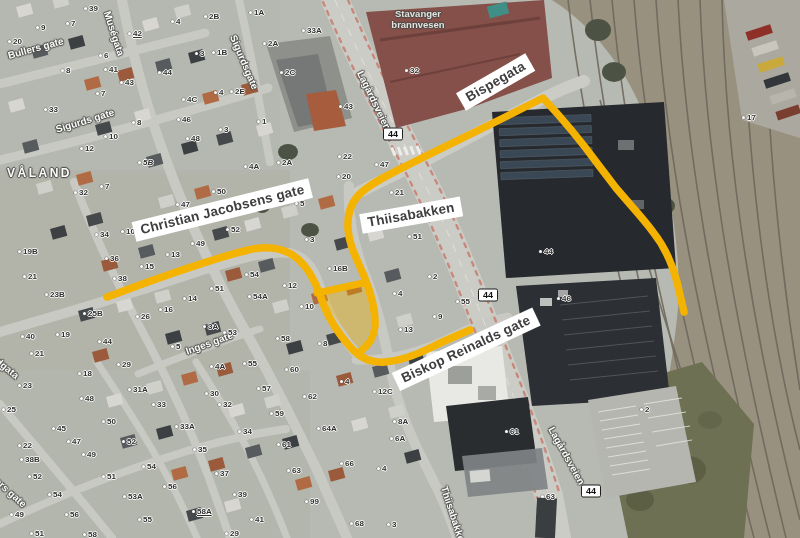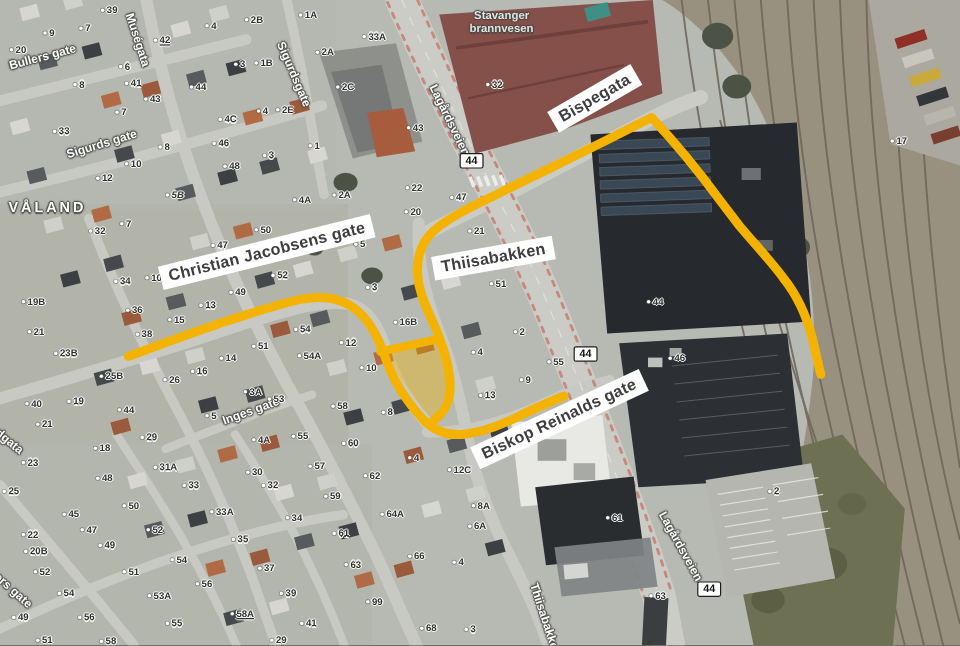--- a/index.html
+++ b/index.html
@@ -345,21 +345,21 @@
       <span class="hn" style="left: 205px; top: 390px;"><span class="dot"></span><span>30</span></span>
       <span class="hn" style="left: 257px; top: 385px;"><span class="dot"></span><span>57</span></span>
       <span class="hn" style="left: 218px; top: 401px;"><span class="dot"></span><span>32</span></span>
       <span class="hn" style="left: 52px; top: 425px;"><span class="dot"></span><span>45</span></span>
       <span class="hn" style="left: 102px; top: 418px;"><span class="dot"></span><span>50</span></span>
       <span class="hn" style="left: 175px; top: 423px;"><span class="dot"></span><span>33A</span></span>
       <span class="hn" style="left: 238px; top: 428px;"><span class="dot"></span><span>34</span></span>
       <span class="hn" style="left: 18px; top: 442px;"><span class="dot"></span><span>22</span></span>
       <span class="hn" style="left: 67px; top: 438px;"><span class="dot"></span><span>47</span></span>
       <span class="hn" style="left: 122px; top: 438px;"><span class="dot"></span><span>52</span></span>
-      <span class="hn" style="left: 20px; top: 456px;"><span class="dot"></span><span>20B</span></span>
+      <span class="hn" style="left: 20px; top: 456px;"><span class="dot"></span><span>38B</span></span>
       <span class="hn" style="left: 82px; top: 451px;"><span class="dot"></span><span>49</span></span>
       <span class="hn" style="left: 193px; top: 446px;"><span class="dot"></span><span>35</span></span>
       <span class="hn" style="left: 142px; top: 463px;"><span class="dot"></span><span>54</span></span>
       <span class="hn" style="left: 28px; top: 473px;"><span class="dot"></span><span>52</span></span>
       <span class="hn" style="left: 102px; top: 473px;"><span class="dot"></span><span>51</span></span>
       <span class="hn" style="left: 215px; top: 470px;"><span class="dot"></span><span>37</span></span>
       <span class="hn" style="left: 163px; top: 483px;"><span class="dot"></span><span>56</span></span>
       <span class="hn" style="left: 48px; top: 491px;"><span class="dot"></span><span>54</span></span>
       <span class="hn" style="left: 123px; top: 493px;"><span class="dot"></span><span>53A</span></span>
       <span class="hn" style="left: 233px; top: 491px;"><span class="dot"></span><span>39</span></span>

